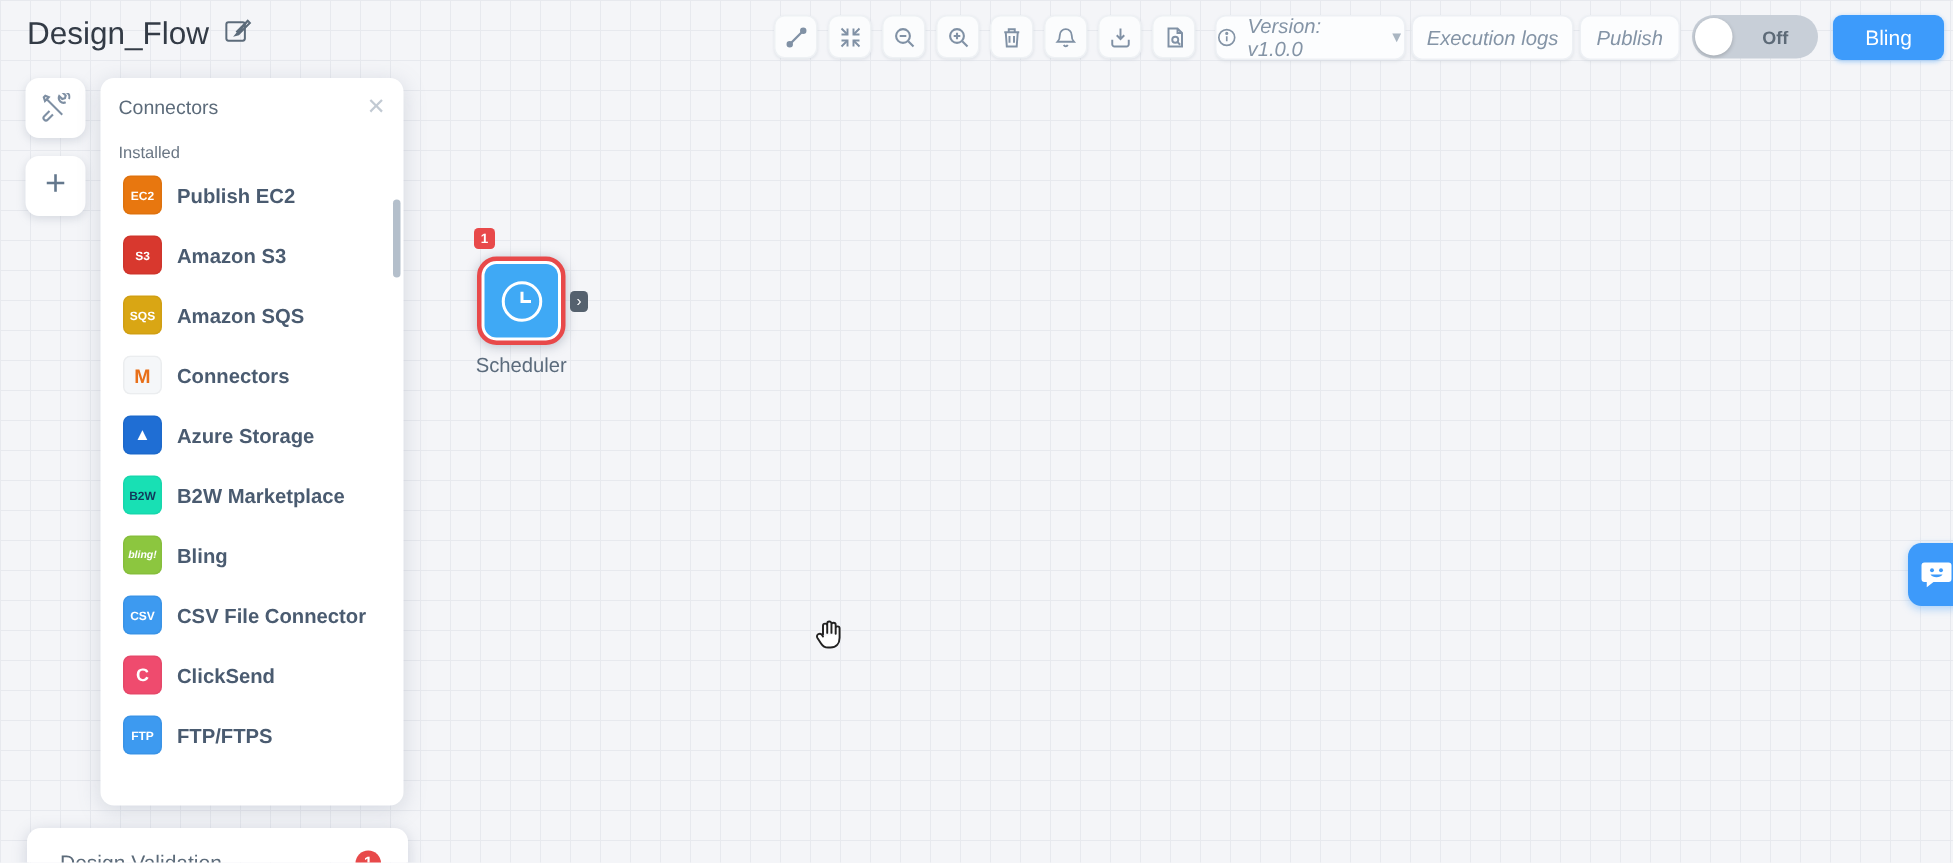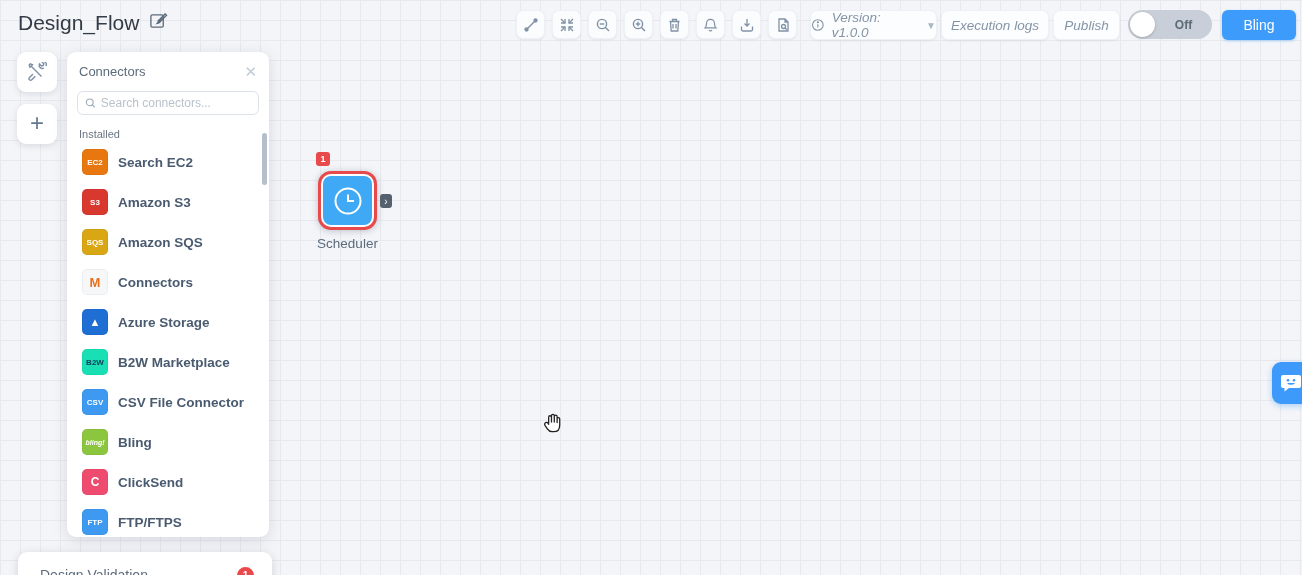--- a/index.html
+++ b/index.html
@@ -220,33 +220,26 @@
 </div>
 <div class="abs side-btn" style="top:104px" title="add-node">
   <span class="plus-glyph">+</span>
 </div>
 
 <div class="abs panel">
   <div class="panel-head">
     <span class="panel-title">Connectors</span>
     <span class="close-x">✕</span>
   </div>
-  <div class="search-wrap">
-    <svg width="12" height="12" viewBox="0 0 16 16" stroke="#9aa6b2" stroke-width="1.6" fill="none">
-      <circle cx="7" cy="7" r="5"></circle>
-        <line x1="10.8" y1="10.8" x2="14.5" y2="14.5"></line>
-    </svg>
-    <input type="text" placeholder="Search connectors..." style="">
-  </div>
   <div class="section-label">Installed</div>
 
   <div class="conn-list">
     <div class="conn-item">
       <div class="conn-ic" style="background-color: rgb(232, 119, 15); color: rgb(255, 255, 255);">EC2</div>
-      <span class="conn-name">Search EC2</span>
+      <span class="conn-name">Publish EC2</span>
     </div>
     <div class="conn-item">
       <div class="conn-ic" style="background-color: rgb(216, 56, 46); color: rgb(255, 255, 255);">S3</div>
       <span class="conn-name">Amazon S3</span>
     </div>
     <div class="conn-item">
       <div class="conn-ic" style="background-color: rgb(217, 166, 20); color: rgb(255, 255, 255);">SQS</div>
       <span class="conn-name">Amazon SQS</span>
     </div>
     <div class="conn-item">
@@ -255,26 +248,26 @@
     </div>
     <div class="conn-item">
       <div class="conn-ic" style="font-size: 11px; background-color: rgb(31, 110, 212); color: rgb(255, 255, 255);">▲</div>
       <span class="conn-name">Azure Storage</span>
     </div>
     <div class="conn-item">
       <div class="conn-ic" style="background-color: rgb(24, 224, 180); color: rgb(18, 58, 92);">B2W</div>
       <span class="conn-name">B2W Marketplace</span>
     </div>
     <div class="conn-item">
+      <div class="conn-ic" style="font-size: 7px; font-style: italic; background-color: rgb(140, 198, 63); color: rgb(255, 255, 255);">bling!</div>
+      <span class="conn-name">Bling</span>
+    </div>
+    <div class="conn-item">
       <div class="conn-ic" style="background-color: rgb(61, 154, 240); color: rgb(255, 255, 255);">CSV</div>
       <span class="conn-name">CSV File Connector</span>
-    </div>
-    <div class="conn-item">
-      <div class="conn-ic" style="font-size: 7px; font-style: italic; background-color: rgb(140, 198, 63); color: rgb(255, 255, 255);">bling!</div>
-      <span class="conn-name">Bling</span>
     </div>
     <div class="conn-item">
       <div class="conn-ic" style="font-size: 12px; background-color: rgb(239, 75, 110); color: rgb(255, 255, 255);">C</div>
       <span class="conn-name">ClickSend</span>
     </div>
     <div class="conn-item">
       <div class="conn-ic" style="background-color: rgb(61, 154, 240); color: rgb(255, 255, 255);">FTP</div>
       <span class="conn-name">FTP/FTPS</span>
     </div>
   </div>

